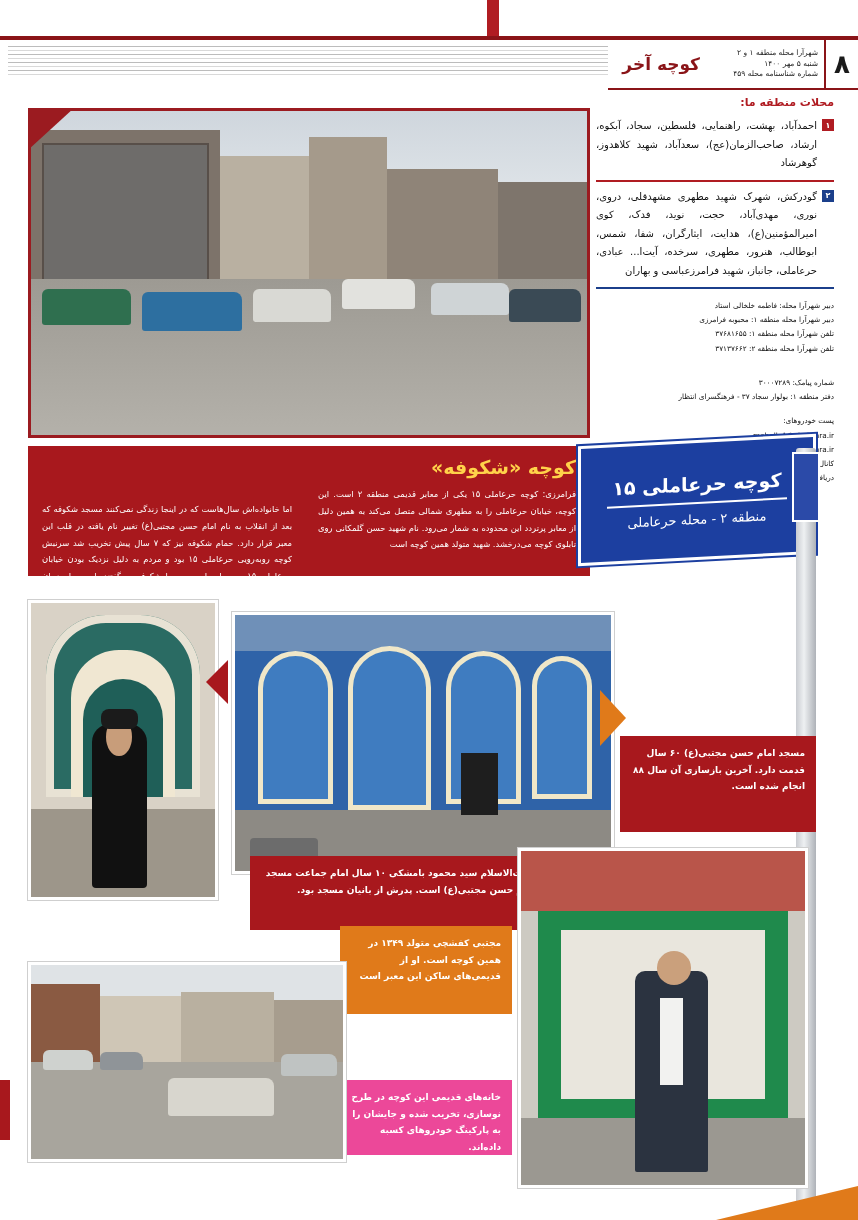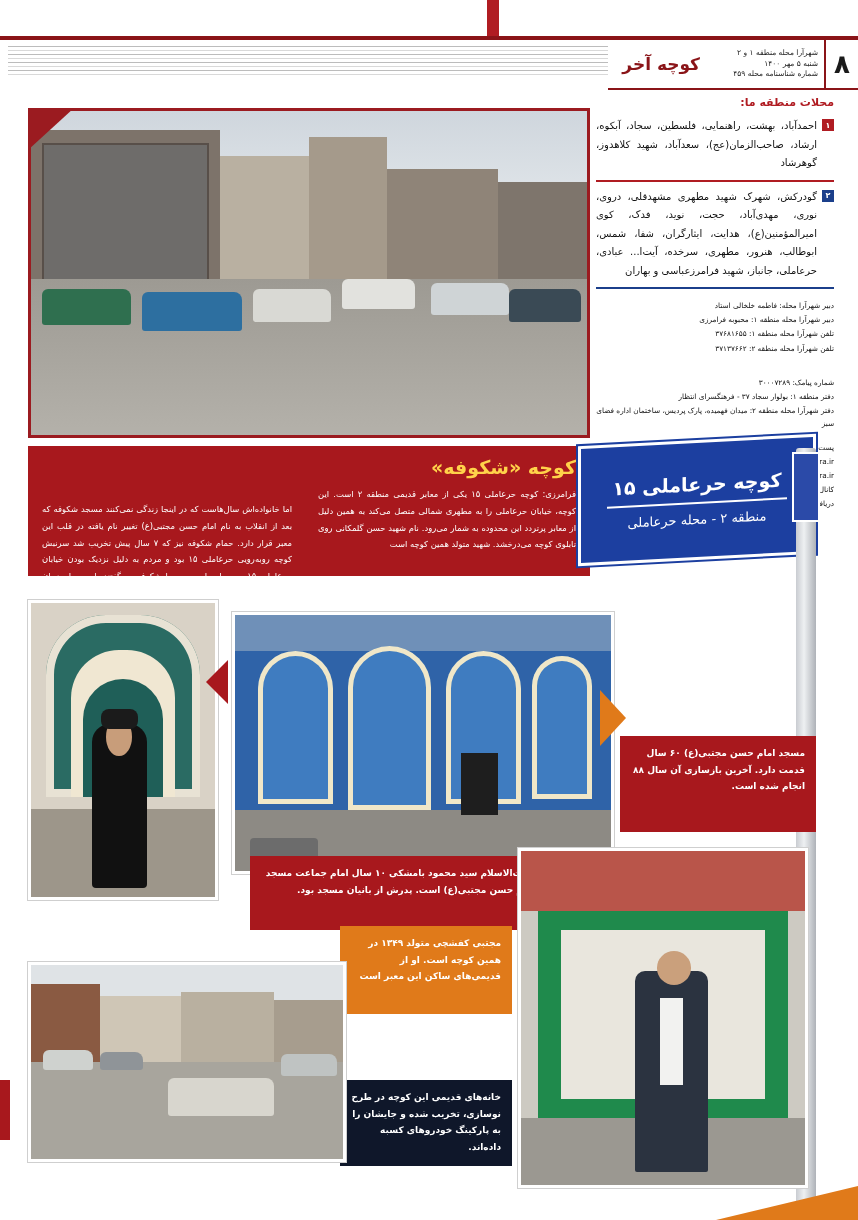--- a/index.html
+++ b/index.html
@@ -154,21 +154,21 @@
   .p-man-shop { left: 518px; top: 848px; width: 290px; height: 340px; }
 
   
   .cap {
     position: absolute; color: #fff; direction: rtl; text-align: right;
     font-size: 9px; line-height: 1.85; padding: 9px 11px; font-weight: bold;
   }
   .cap-mosque { left: 620px; top: 736px; width: 196px; height: 96px; background: #a8181d; }
   .cap-imam { left: 250px; top: 856px; width: 296px; height: 74px; background: #a8181d; text-align: right; }
   .cap-mojtaba { left: 340px; top: 926px; width: 172px; height: 88px; background: #e07a1a; }
-  .cap-houses { left: 340px; top: 1080px; width: 172px; height: 86px; background: #0f172a; }
+  .cap-houses { left: 340px; top: 1080px; width: 172px; height: 75px; background: #ec4899; }
 
   
   .bottom-orange {
     position: absolute; left: 716px; top: 1186px; width: 142px; height: 34px;
     background: #e07a1a; clip-path: polygon(0 100%, 100% 0, 100% 100%);
   }
   .left-red-tab {
     position: absolute; left: 0; top: 1080px; width: 10px; height: 60px; background: #a8181d;
   }
 
@@ -232,21 +232,20 @@
       <div>دبیر شهرآرا محله منطقه ۱: محبوبه فرامرزی</div>
       <div>تلفن شهرآرا محله منطقه ۱: ۳۷۶۸۱۶۵۵</div>
       <div>تلفن شهرآرا محله منطقه ۲: ۳۷۱۳۷۶۶۲</div>
     </div>
 
     <div class="rc-gap"></div>
 
     <div class="rc-block">
       <div>شماره پیامک: ۳۰۰۰۷۲۸۹</div>
       <div>دفتر منطقه ۱: بولوار سجاد ۳۷ - فرهنگسرای انتظار</div>
-      <div style="white-space:normal; line-height:1.8;">دفتر شهرآرا محله منطقه ۲: میدان فهمیده، پارک پردیس، ساختمان اداره فضای سبز</div>
     </div>
 
     <div class="rc-block">
       <div>پست خودروهای:</div>
       <div class="ltr">mahalle1@shahrara.ir</div>
       <div class="ltr">mahalle2@shahrara.ir</div>
       <div class="ltr">کانال شهرآرا محله: @ShahraraMahaleh</div>
       <div class="ltr">دریافت نسخه الکترونیک شهرآرا محله: shahraranews.ir</div>
     </div>
   </div>

